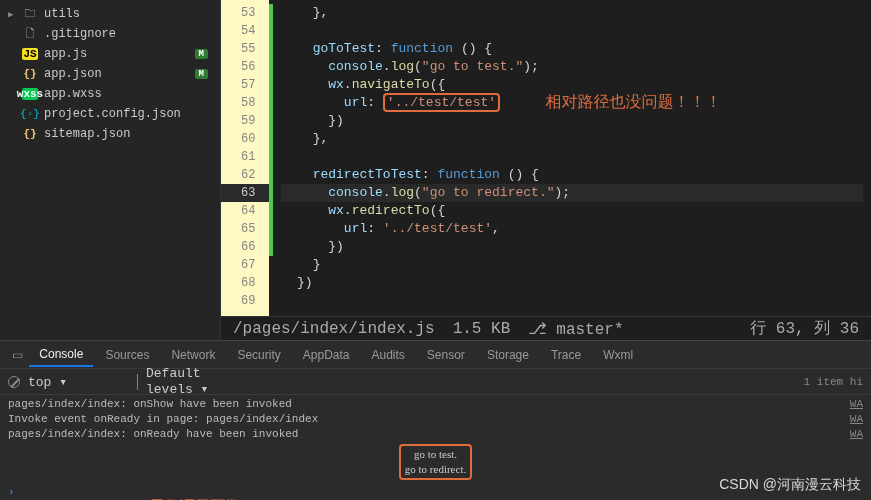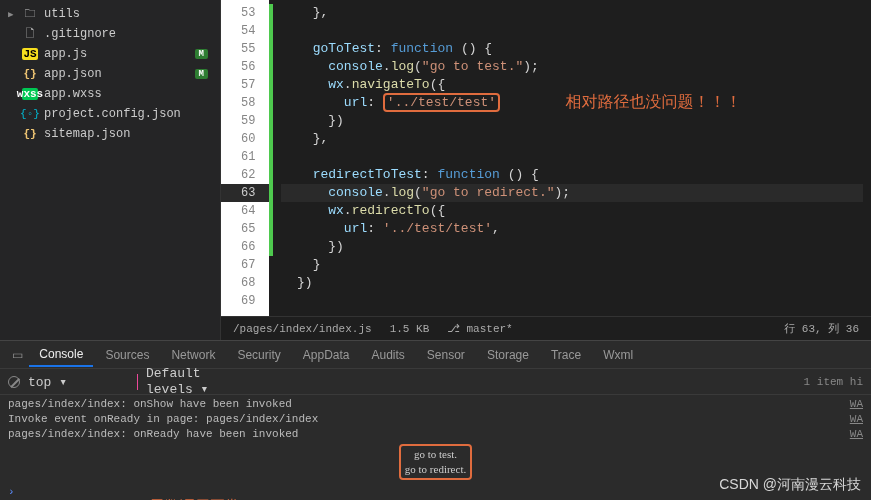--- a/index.html
+++ b/index.html
@@ -11,37 +11,37 @@
 .tree-item .icon { width: 16px; display: inline-flex; align-items: center; justify-content: center; font-size: 11px; }
 .tree-item .label { flex: 1; font-size: 12px; color: #ccc; }
 .badge { background: #2e7d32; color: #fff; font-size: 9px; padding: 0 4px; border-radius: 2px; margin-right: 4px; font-weight: bold; }
 .icon-folder { color: #ccc; }
 .icon-js { background: #f7df1e; color: #000; font-weight: bold; font-size: 8px; padding: 0 2px; border-radius: 2px; }
 .icon-wxss { background: #00c853; color: #fff; font-size: 7px; padding: 0 1px; border-radius: 2px; font-weight: bold; }
 .icon-config { color: #00bcd4; }
 .icon-brace { color: #f0c674; font-weight: bold; }
 .editor { flex: 1; background: #1e1e1e; display: flex; flex-direction: column; border-left: 1px solid #333; }
 .code-scroll { flex: 1; display: flex; overflow: hidden; }
-.gutter { background: #ffffff; padding: 4px 0; text-align: left; color: #858585; user-select: none; }
+.gutter { background: #fef9c3; padding: 4px 0; text-align: left; color: #858585; user-select: none; }
 .gutter div { padding: 0 14px 0 20px; height: 18px; line-height: 18px; font-size: 12px; }
 .gutter .current { color: #ccc; background: #2a2a2a; }
 .change-bar { width: 4px; background: #1e1e1e; padding: 4px 0; }
 .change-bar div { height: 18px; }
 .change-bar .modified { background: #4ec94e; }
 .code { flex: 1; padding: 4px 8px; position: relative; }
 .code .line { height: 18px; line-height: 18px; white-space: pre; font-size: 13px; }
 .code .line.current-line { background: #2a2a2a; }
 .tk-key { color: #9cdcfe; }
 .tk-fn { color: #569cd6; }
 .tk-str { color: #ce9178; }
 .tk-punc { color: #d4d4d4; }
 .tk-call { color: #dcdcaa; }
 .highlight-box { border: 2px solid #e06c3e; border-radius: 4px; padding: 0 2px; }
 .annotation { position: absolute; color: #e06c3e; font-size: 16px; font-family: sans-serif; }
-.status-bar { height: 24px; background: #1e1e1e; border-top: 1px solid #333; display: flex; align-items: center; padding: 0 12px; font-size: 11px; color: #aaa; gap: 18px; }
+.status-bar { height: 24px; background: #1e1e1e; border-top: 1px solid #333; display: flex; align-items: center; padding: 0 12px; font-size: 16px; color: #aaa; gap: 18px; }
 .status-bar .spacer { flex: 1; }
 .dev-panel { height: 160px; background: #2b2b2b; border-top: 1px solid #444; display: flex; flex-direction: column; }
 .panel-tabs { display: flex; align-items: center; height: 28px; border-bottom: 1px solid #3a3a3a; padding: 0 8px; gap: 2px; }
 .panel-tabs .tab { padding: 4px 10px; color: #999; font-size: 12px; cursor: pointer; font-family: sans-serif; }
 .panel-tabs .tab.active { color: #eee; border-bottom: 2px solid #1a73e8; }
 .panel-toolbar { display: flex; align-items: center; height: 26px; padding: 0 8px; gap: 8px; border-bottom: 1px solid #3a3a3a; }
 .panel-toolbar .block-icon { border: 1.5px solid #888; border-radius: 50%; width: 12px; height: 12px; position: relative; }
 .panel-toolbar .block-icon::after { content: ''; position: absolute; width: 12px; height: 1.5px; background: #888; transform: rotate(-45deg); top: 5px; left: 0; }
 .panel-toolbar select, .panel-toolbar input { background: #1e1e1e; border: 0; color: #ccc; font-size: 11px; padding: 3px 6px; height: 20px; font-family: inherit; }
 .panel-toolbar .ctx { width: 110px; border-right: 1px solid #ec4899; padding-right: 8px; }
@@ -141,21 +141,21 @@
           <div></div>
           <div></div>
         </div>
       <div class="code" id="code">
           <div class="line"><span class="tk-punc">    </span><span class="tk-punc">},</span></div>
           <div class="line"></div>
           <div class="line"><span class="tk-punc">    </span><span class="tk-key">goToTest</span><span class="tk-punc">: </span><span class="tk-fn">function</span><span class="tk-punc"> () {</span></div>
           <div class="line"><span class="tk-punc">      </span><span class="tk-key">console</span><span class="tk-punc">.</span><span class="tk-call">log</span><span class="tk-punc">(</span><span class="tk-str">"go to test."</span><span class="tk-punc">);</span></div>
           <div class="line"><span class="tk-punc">      </span><span class="tk-key">wx</span><span class="tk-punc">.</span><span class="tk-call">navigateTo</span><span class="tk-punc">({</span></div>
           <div class="line"><span class="tk-punc">        </span><span class="tk-key">url</span><span class="tk-punc">: </span><span class="highlight-box"><span class="tk-str">'../test/test'</span></span></div>
-          <div class="annotation" style="top: 92px; left: 292px;">相对路径也没问题！！！</div>
+          <div class="annotation" style="top: 92px; left: 272px;">相对路径也没问题！！！</div>
           <div class="line"><span class="tk-punc">      </span><span class="tk-punc">})</span></div>
           <div class="line"><span class="tk-punc">    </span><span class="tk-punc">},</span></div>
           <div class="line"></div>
           <div class="line"><span class="tk-punc">    </span><span class="tk-key">redirectToTest</span><span class="tk-punc">: </span><span class="tk-fn">function</span><span class="tk-punc"> () {</span></div>
           <div class="line current-line"><span class="tk-punc">      </span><span class="tk-key">console</span><span class="tk-punc">.</span><span class="tk-call">log</span><span class="tk-punc">(</span><span class="tk-str">"go to redirect."</span><span class="tk-punc">);</span></div>
           <div class="line"><span class="tk-punc">      </span><span class="tk-key">wx</span><span class="tk-punc">.</span><span class="tk-call">redirectTo</span><span class="tk-punc">({</span></div>
           <div class="line"><span class="tk-punc">        </span><span class="tk-key">url</span><span class="tk-punc">: </span><span class="tk-str">'../test/test'</span><span class="tk-punc">,</span></div>
           <div class="line"><span class="tk-punc">      </span><span class="tk-punc">})</span></div>
           <div class="line"><span class="tk-punc">    </span><span class="tk-punc">}</span></div>
           <div class="line"><span class="tk-punc">  </span><span class="tk-punc">})</span></div>

